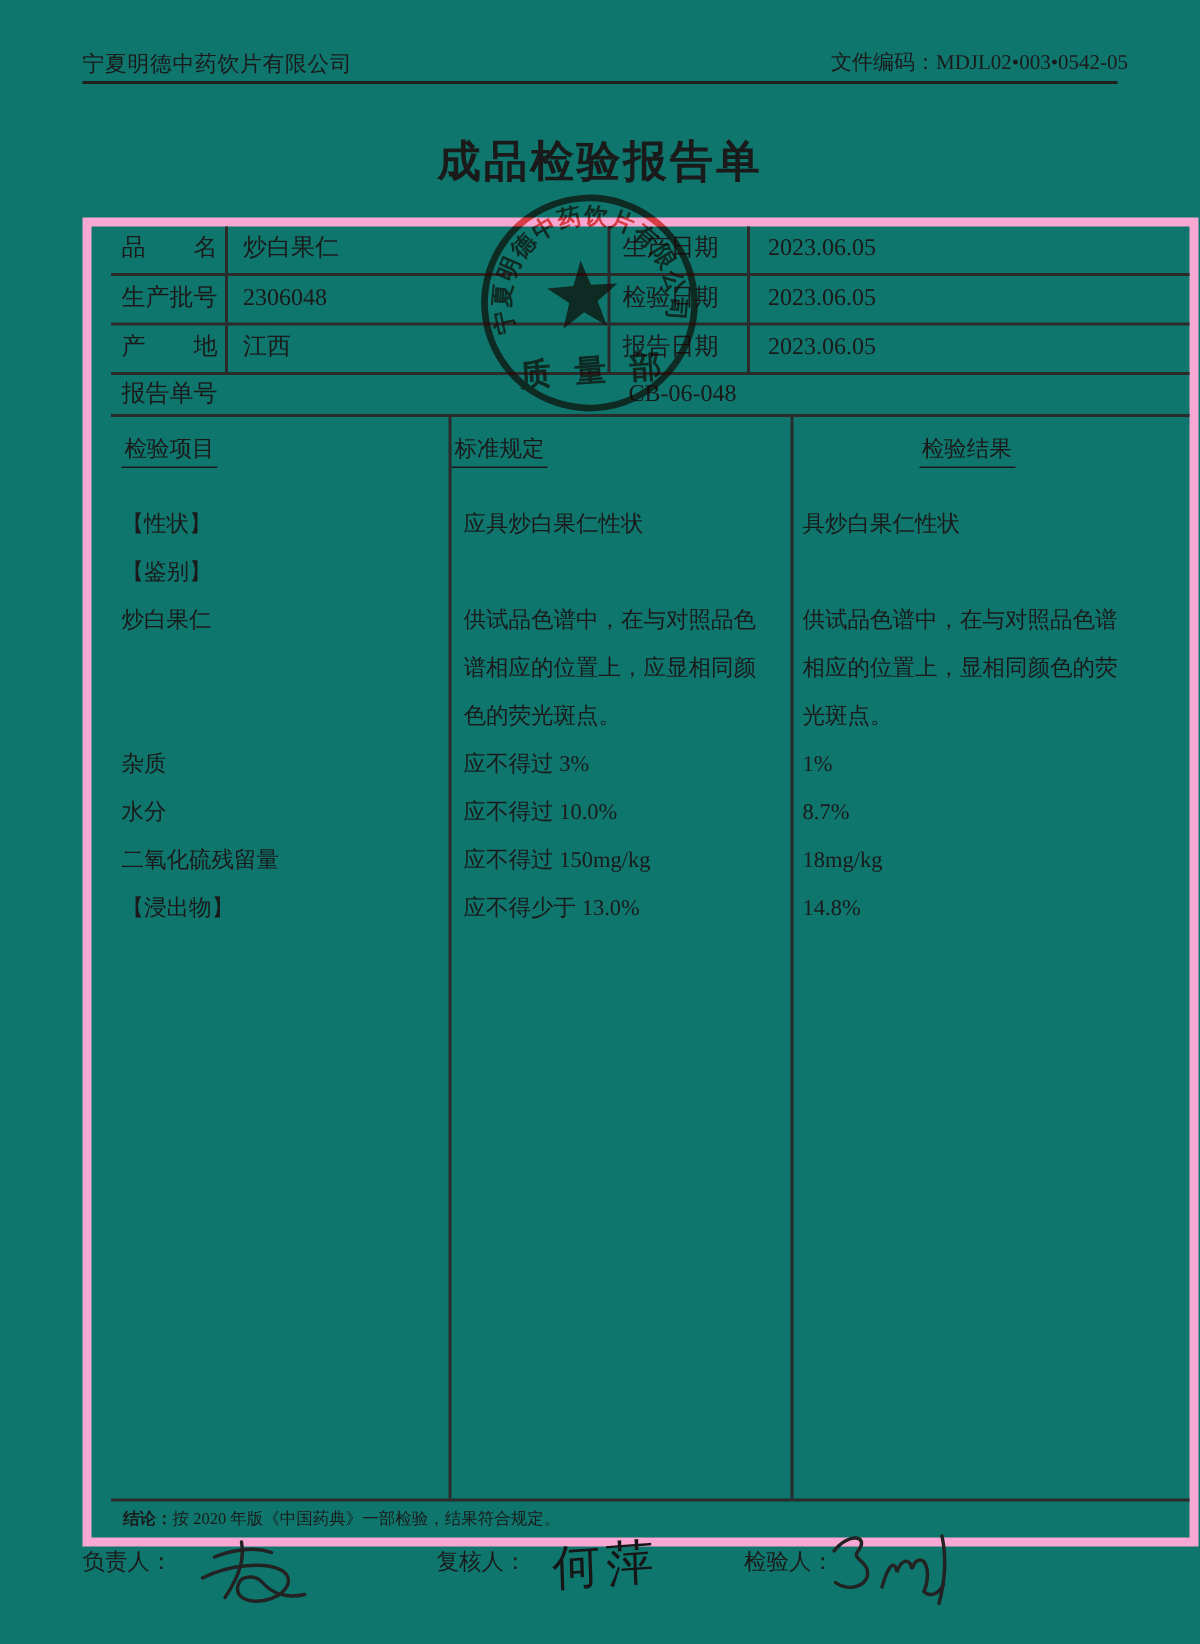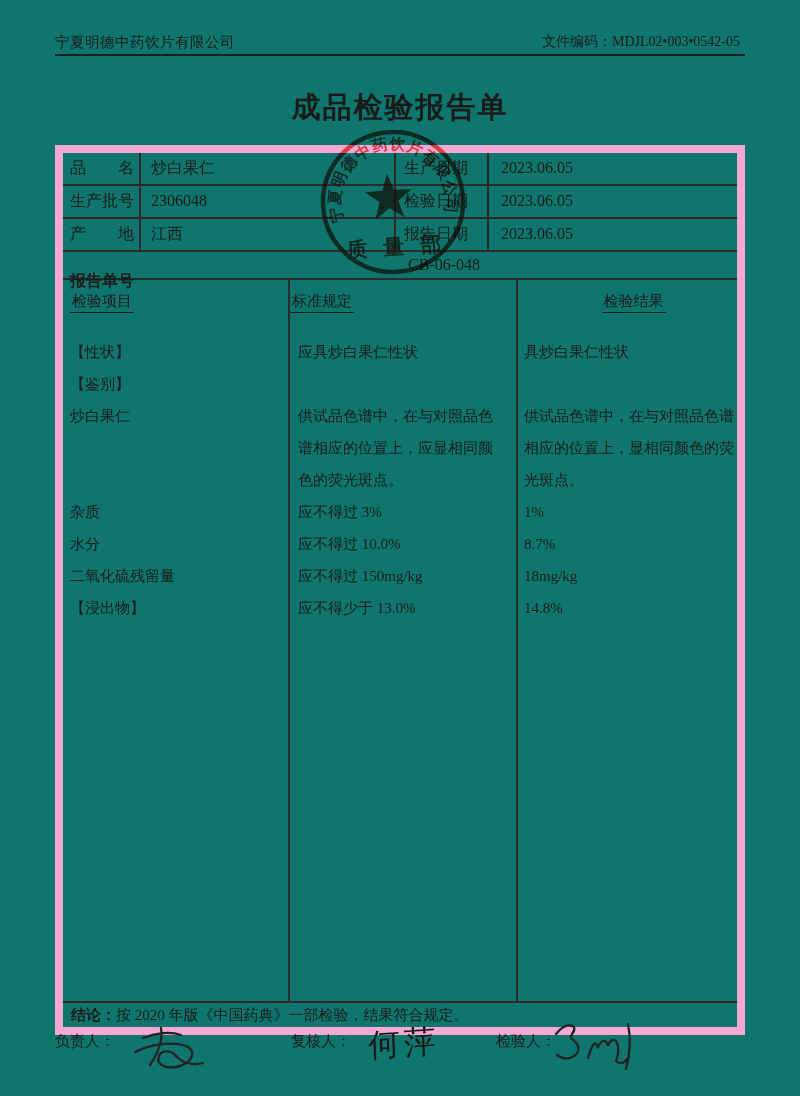--- a/index.html
+++ b/index.html
@@ -1,49 +1,49 @@
 <!DOCTYPE html>
 <html><head>
 <meta charset="utf-8">
 <style>
   html,body{margin:0;padding:0;background:#ffffff;}
   .page{position:relative;width:800px;height:1096px;background:#0f766e;
         font-family:"Liberation Serif","DejaVu Serif",serif;color:#1a1a1a;overflow:hidden;}
   .hdr-company{position:absolute;left:55px;top:33px;font-size:14.5px;letter-spacing:.5px;}
-  .hdr-code{position:absolute;right:60px;top:33px;font-size:14px;}
+  .hdr-code{position:absolute;right:48px;top:33px;font-size:14px;}
   .hdr-rule{position:absolute;left:55px;top:54px;width:690px;height:2px;background:#1f1f1f;}
   .title{position:absolute;left:0;top:88px;width:100%;text-align:center;
          font-size:29px;font-weight:bold;letter-spacing:2px;}
 
-  .doc-table{position:absolute;left:55px;top:145px;width:690px;border:8px solid #f9a8d4;box-sizing:border-box;}
+  .doc-table{position:absolute;left:55px;top:145px;width:744px;border:6px solid #f9a8d4;box-sizing:border-box;padding-left:13px;}
   .info-row{display:grid;grid-template-columns:78px 255px 93px 260px;border-bottom:2px solid #2b2b2b;height:31px;}
   .info-row > div{box-sizing:border-box;font-size:16px;line-height:29px;overflow:hidden;white-space:nowrap;}
   .cell-r{border-right:2px solid #2b2b2b;}
   .lab{padding-left:7px;}
   .val{padding-left:10px;}
   .dlab{padding-left:8px;}
   .dval{padding-left:12px;}
   .report-row{position:relative;height:26px;border-bottom:2px solid #2b2b2b;font-size:16px;line-height:25px;}
-  .report-row .lab{position:absolute;left:0;top:16px;padding-left:7px;font-weight:bold;}
+  .report-row .lab{position:absolute;left:0;top:0;padding-left:7px;}
   .report-row .rno{position:absolute;left:345px;top:0;}
 
   .main-sec{position:relative;height:721px;font-size:15px;}
   .vline{position:absolute;top:0;bottom:0;width:2px;background:#2b2b2b;}
   .vline.v1{left:225px;} .vline.v2{left:453px;}
   .col-head{position:absolute;top:12px;font-size:15px;}
   .col-head span{border-bottom:1px solid #1a1a1a;padding:0 2px 3px 2px;}
   .ch1{left:7px;} .ch2{left:227px;width:226px;text-align:left;} .ch3{left:455px;width:231px;text-align:center;}
   .main-body{position:absolute;left:0;top:56px;width:100%;}
   .body-row{display:grid;grid-template-columns:225px 228px 233px;}
   .body-row > div{box-sizing:border-box;line-height:32px;}
   .bc1{padding-left:7px;}
   .bc2{padding-left:10px;padding-right:9px;}
   .bc3{padding-left:8px;padding-right:6px;}
 
-  .concl-row{border-top:2px solid #2b2b2b;height:26px;font-size:15px;line-height:25px;padding-left:8px;box-sizing:border-box;}
+  .concl-row{border-top:2px solid #2b2b2b;height:26px;font-size:11px;line-height:25px;padding-left:8px;box-sizing:border-box;}
   .concl-row b{font-weight:bold;}
 
   .sig-label{position:absolute;top:1032px;font-size:15px;}
   .sl1{left:55px;} .sl2{left:291px;} .sl3{left:496px;}
   .sig-svg{position:absolute;}
   .sig-name{position:absolute;left:368px;top:1022px;font-size:32px;color:#161616;
             transform:rotate(-4deg) skewX(-2deg);letter-spacing:4px;}
 
   .stamp{position:absolute;mix-blend-mode:multiply;opacity:.82;}
   .stamp-top{left:311px;top:120px;}

